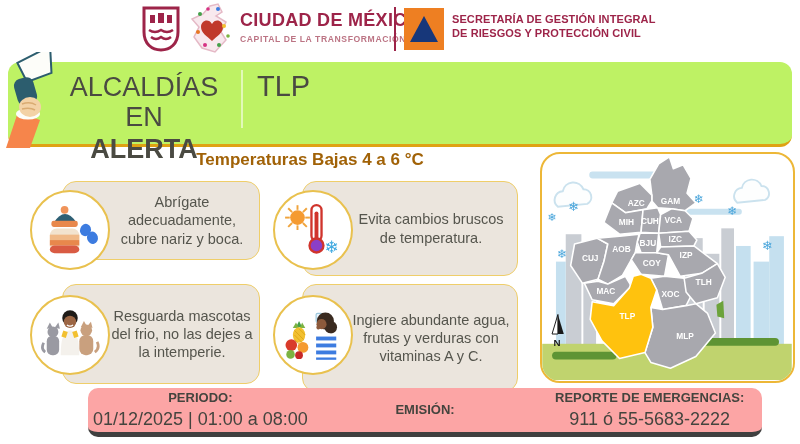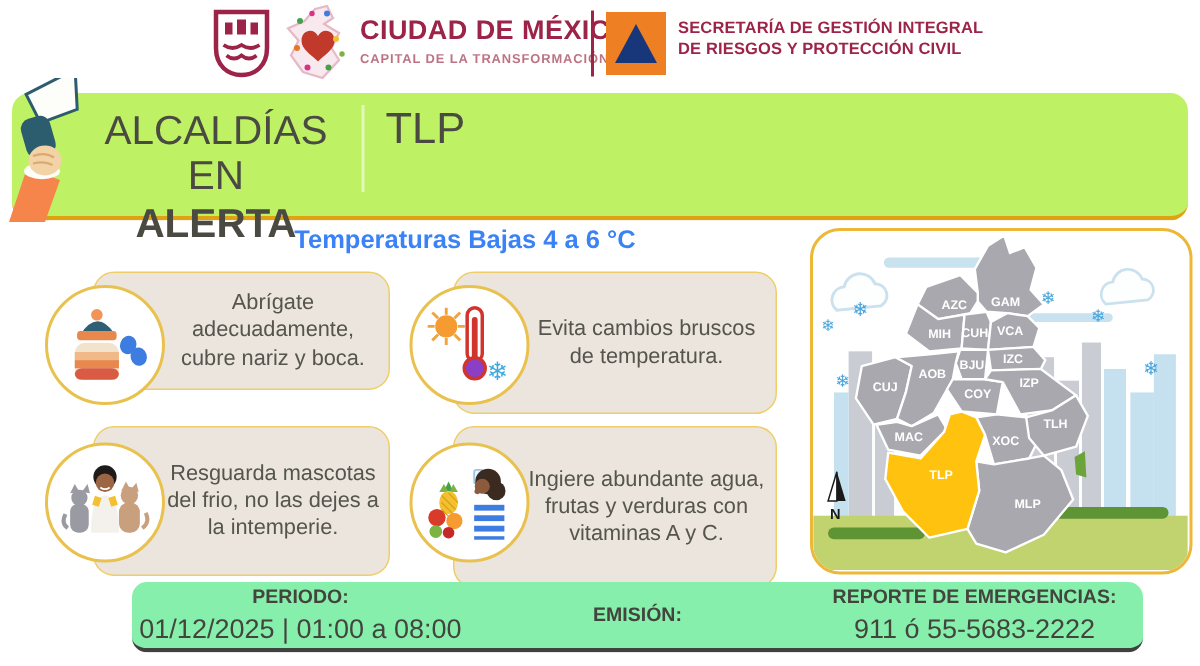--- a/index.html
+++ b/index.html
@@ -17,41 +17,41 @@
   .banner{position:absolute;left:8px;top:62px;right:8px;height:82px;background:#bef264;
           border-radius:12px;border-bottom:3px solid #dfa213;}
   .banner-left{position:absolute;left:40px;top:11px;width:192px;text-align:center;line-height:1.1;}
   .banner-line1{font-size:27px;color:#4a4a42;}
   .banner-line2{font-size:27px;font-weight:bold;color:#4a4a42;margin-top:3px;}
   .banner-div{position:absolute;left:233px;top:8px;width:2px;height:58px;background:rgba(255,255,255,.55);}
   .banner-tlp{position:absolute;left:249px;top:8px;font-size:29px;color:#4a4a42;}
   .megaphone{position:absolute;left:0px;top:52px;width:66px;height:96px;}
   
   .alert-title{position:absolute;left:120px;top:150px;width:380px;text-align:center;
-               font-size:17px;font-weight:bold;color:#3b82f6;}
+               font-size:17px;font-weight:bold;color:#a16207;}
   
   .card{position:absolute;background:#ebe5dd;border:1.5px solid #efce69;border-radius:14px;
         display:flex;align-items:center;justify-content:center;text-align:center;
         font-size:14.5px;color:#55554d;line-height:1.25;padding:4px 6px 4px 48px;box-sizing:border-box;}
   .card1{left:62px;top:181px;width:198px;height:79px;}
   .card2{left:302px;top:181px;width:216px;height:95px;}
   .card3{left:62px;top:284px;width:198px;height:100px;}
   .card4{left:302px;top:284px;width:216px;height:108px;}
   .icon-circle{position:absolute;width:76px;height:76px;border-radius:50%;background:#fff;
                border:2px solid #e9c14e;display:flex;align-items:center;justify-content:center;}
   .ic1{left:30px;top:190px;} .ic2{left:273px;top:190px;}
   .ic3{left:30px;top:295px;} .ic4{left:273px;top:295px;}
   
   .map-card{position:absolute;left:540px;top:152px;width:255px;height:231px;background:#fff;
             border:2.5px solid #edb737;border-radius:20px;overflow:hidden;box-sizing:border-box;}
   .map-card svg{display:block;}
   .region-label{font-weight:bold;fill:#ffffff;font-size:8.5px;}
   
-  .footer{position:absolute;left:88px;top:388px;width:674px;height:44px;background:#86efac;
-          border-radius:10px;border-bottom:3px solid #404040;display:flex;align-items:center;}
+  .footer{position:absolute;left:88px;top:388px;width:674px;height:44px;background:#fca5a5;
+          border-radius:10px;border-bottom:5px solid #404040;display:flex;align-items:center;}
   .foot-col{flex:1;text-align:center;line-height:1.35;}
   .foot-label{font-size:13px;font-weight:bold;color:#44443e;}
   .foot-value{font-size:18px;color:#44443e;}
 </style>
 </head>
 <body>
 
 <div class="canvas">
 
   <div class="hdr-item" style="left:142px;top:6px;">

